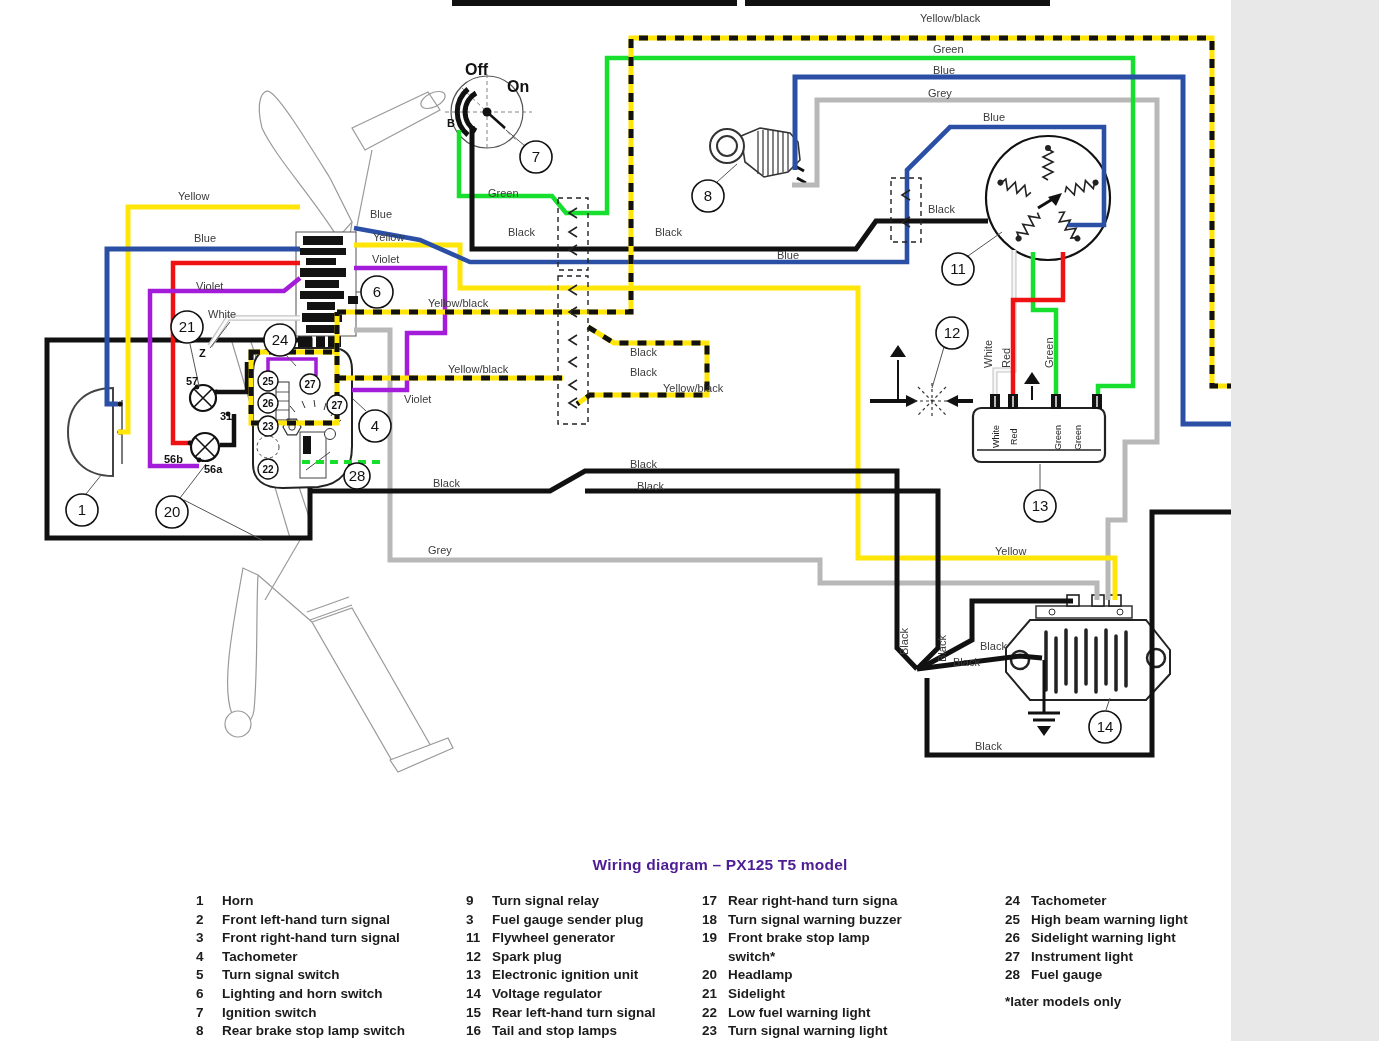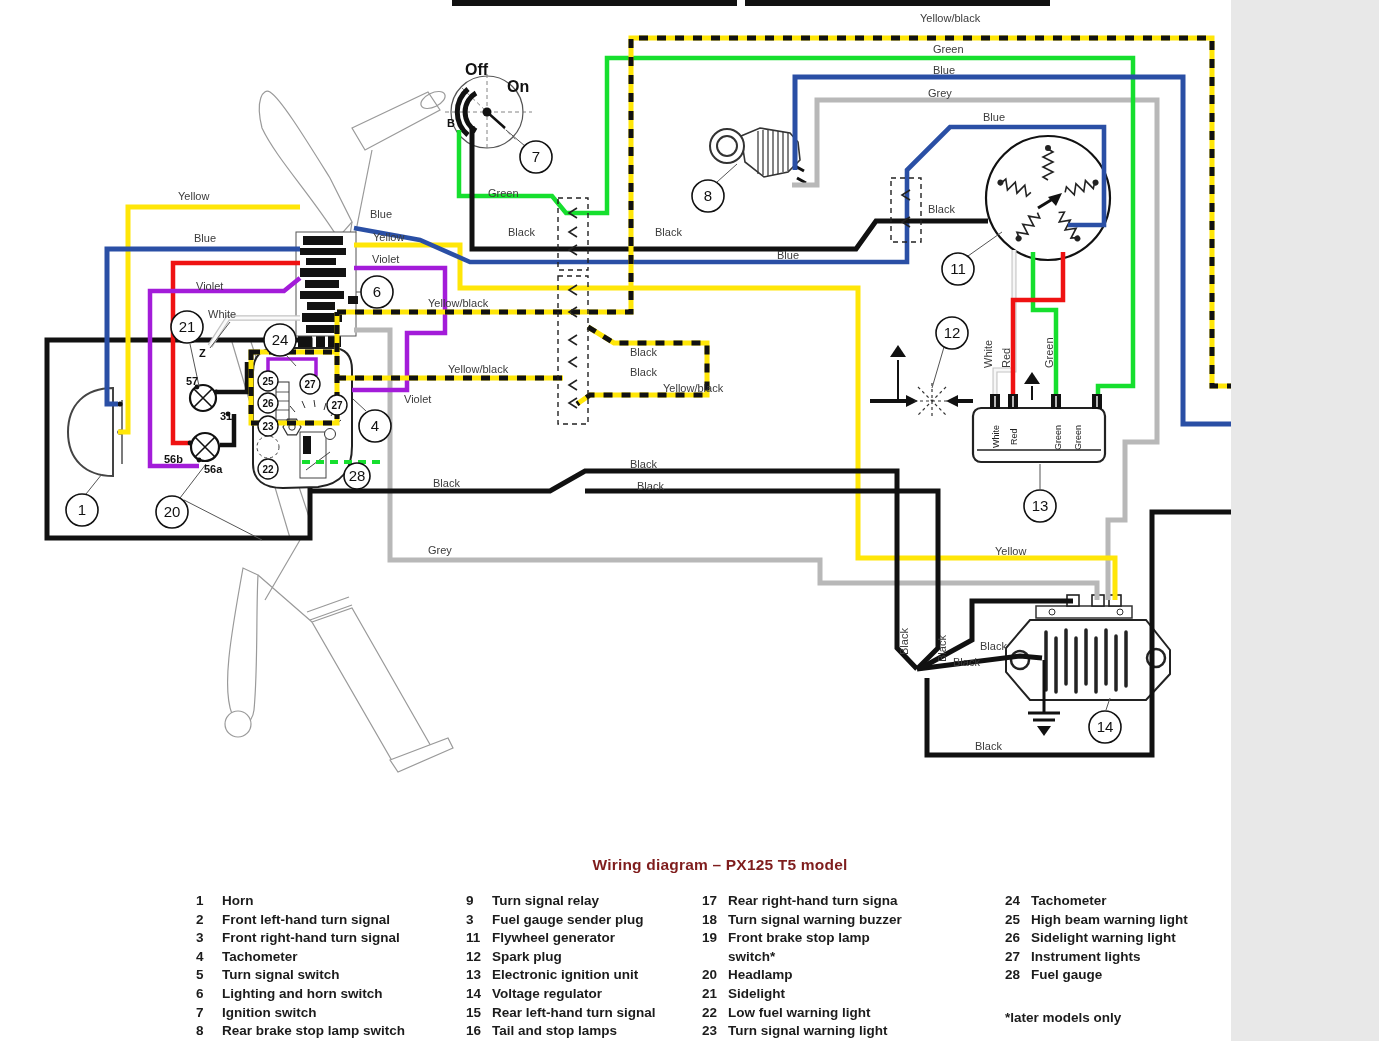--- a/index.html
+++ b/index.html
@@ -6,26 +6,26 @@
   #page{position:relative;width:1231px;height:1041px;background:#ffffff;overflow:hidden;
         font-family:"Liberation Sans", sans-serif;}
   svg text{font-family:"Liberation Sans", sans-serif;}
   .wlabel{font-size:11px;fill:#3b3b3b;}
   .term{font-size:11px;font-weight:bold;fill:#111;}
   .co-num{font-size:15px;fill:#111;text-anchor:middle;}
   .co-num-sm{font-size:10px;font-weight:bold;fill:#111;text-anchor:middle;}
   .onoff{font-size:16px;font-weight:bold;fill:#111;}
   .vterm{font-size:9px;fill:#222;}
   #title{position:absolute;left:470px;top:856px;width:500px;text-align:center;
-         font-size:15.5px;font-weight:bold;color:#7f1d1d;letter-spacing:.2px;}
+         font-size:15.5px;font-weight:bold;color:#4c1d95;letter-spacing:.2px;}
   .lcol{position:absolute;top:892px;font-size:13.5px;font-weight:600;color:#1c1c1c;}
   .lrow{display:flex;line-height:18.6px;}
   .ln{width:26px;flex:0 0 26px;}
   .lt{white-space:nowrap;}
-  .foot{margin-top:24px;text-align:right;}
+  .foot{margin-top:8px;text-align:right;}
 </style>
 </head>
 <body>
 
 <div id="page">
 
 <svg width="1379" height="1041" viewBox="0 0 1379 1041">
 
   <g>
     <rect x="452" y="0" width="285" height="6" fill="#111"></rect>
@@ -568,21 +568,21 @@
   <div class="lrow">
         <span class="ln">25</span>
         <span class="lt">High beam warning light</span>
       </div>
   <div class="lrow">
         <span class="ln">26</span>
         <span class="lt">Sidelight warning light</span>
       </div>
   <div class="lrow">
         <span class="ln">27</span>
-        <span class="lt">Instrument lights</span>
+        <span class="lt">Instrument light</span>
       </div>
   <div class="lrow">
         <span class="ln">28</span>
         <span class="lt">Fuel gauge</span>
       </div>
   <div class="lrow foot">
         <span class="lt">*later models only</span>
       </div>
 </div>
 

